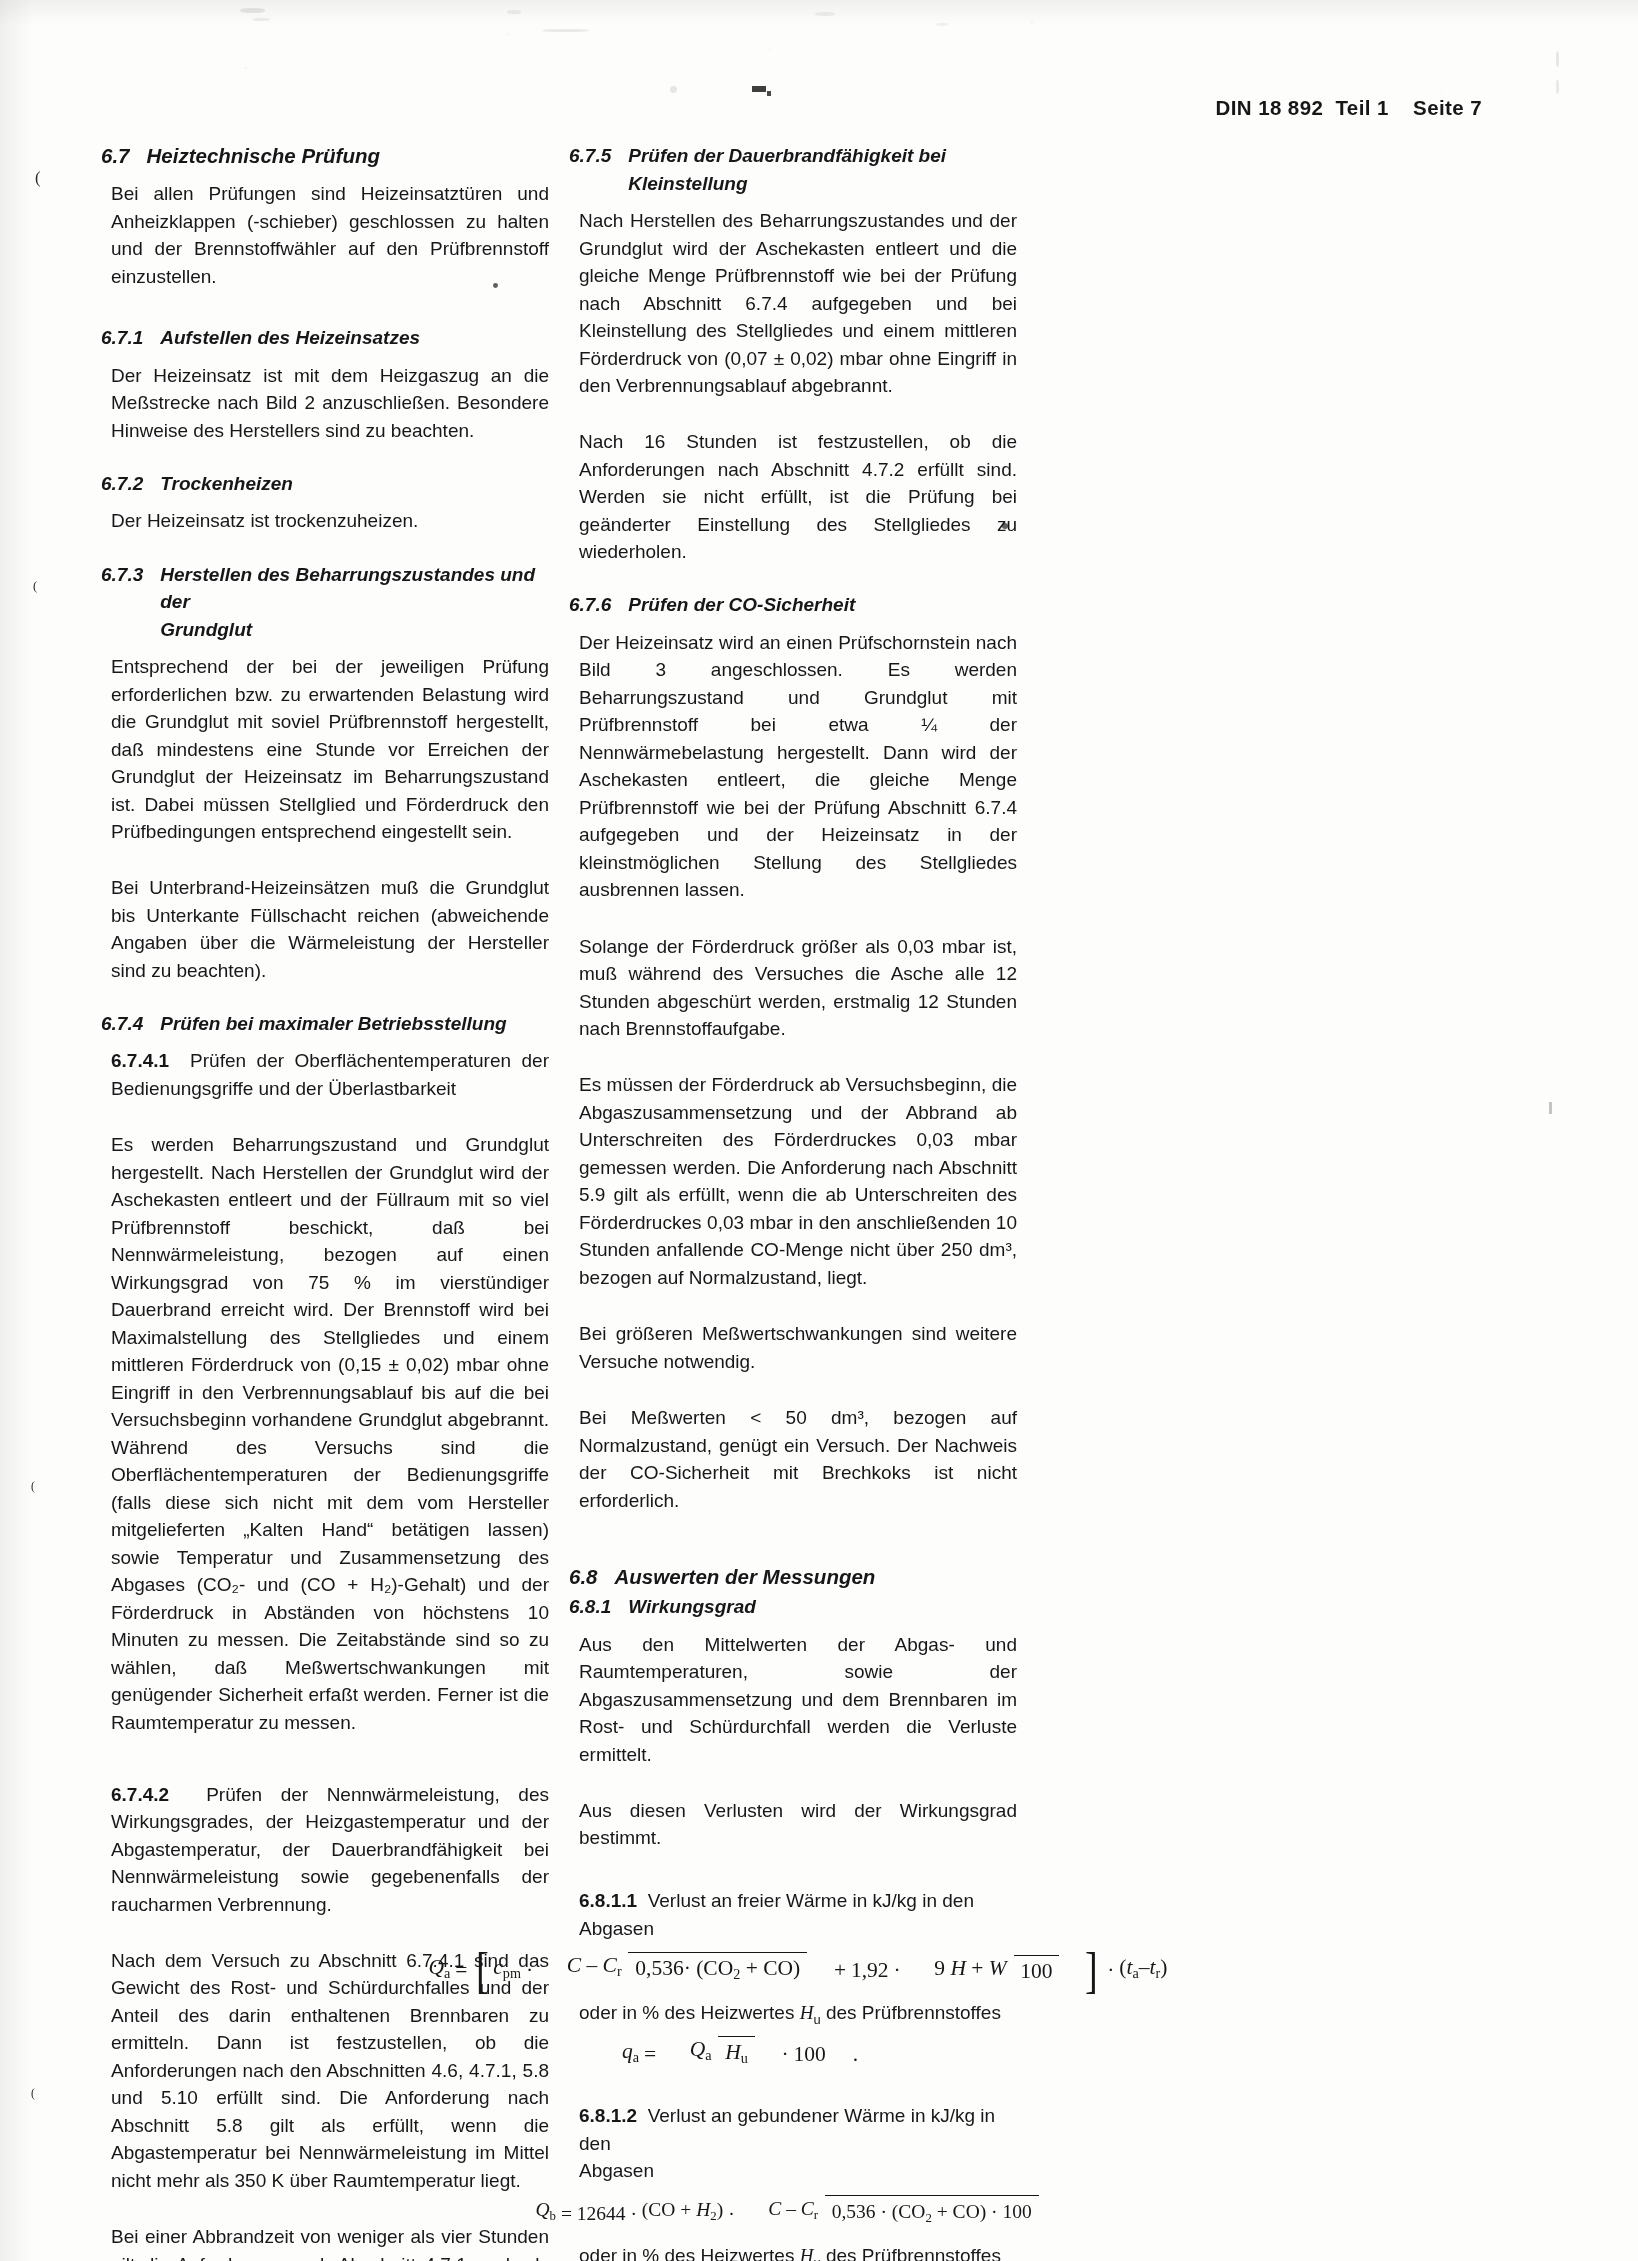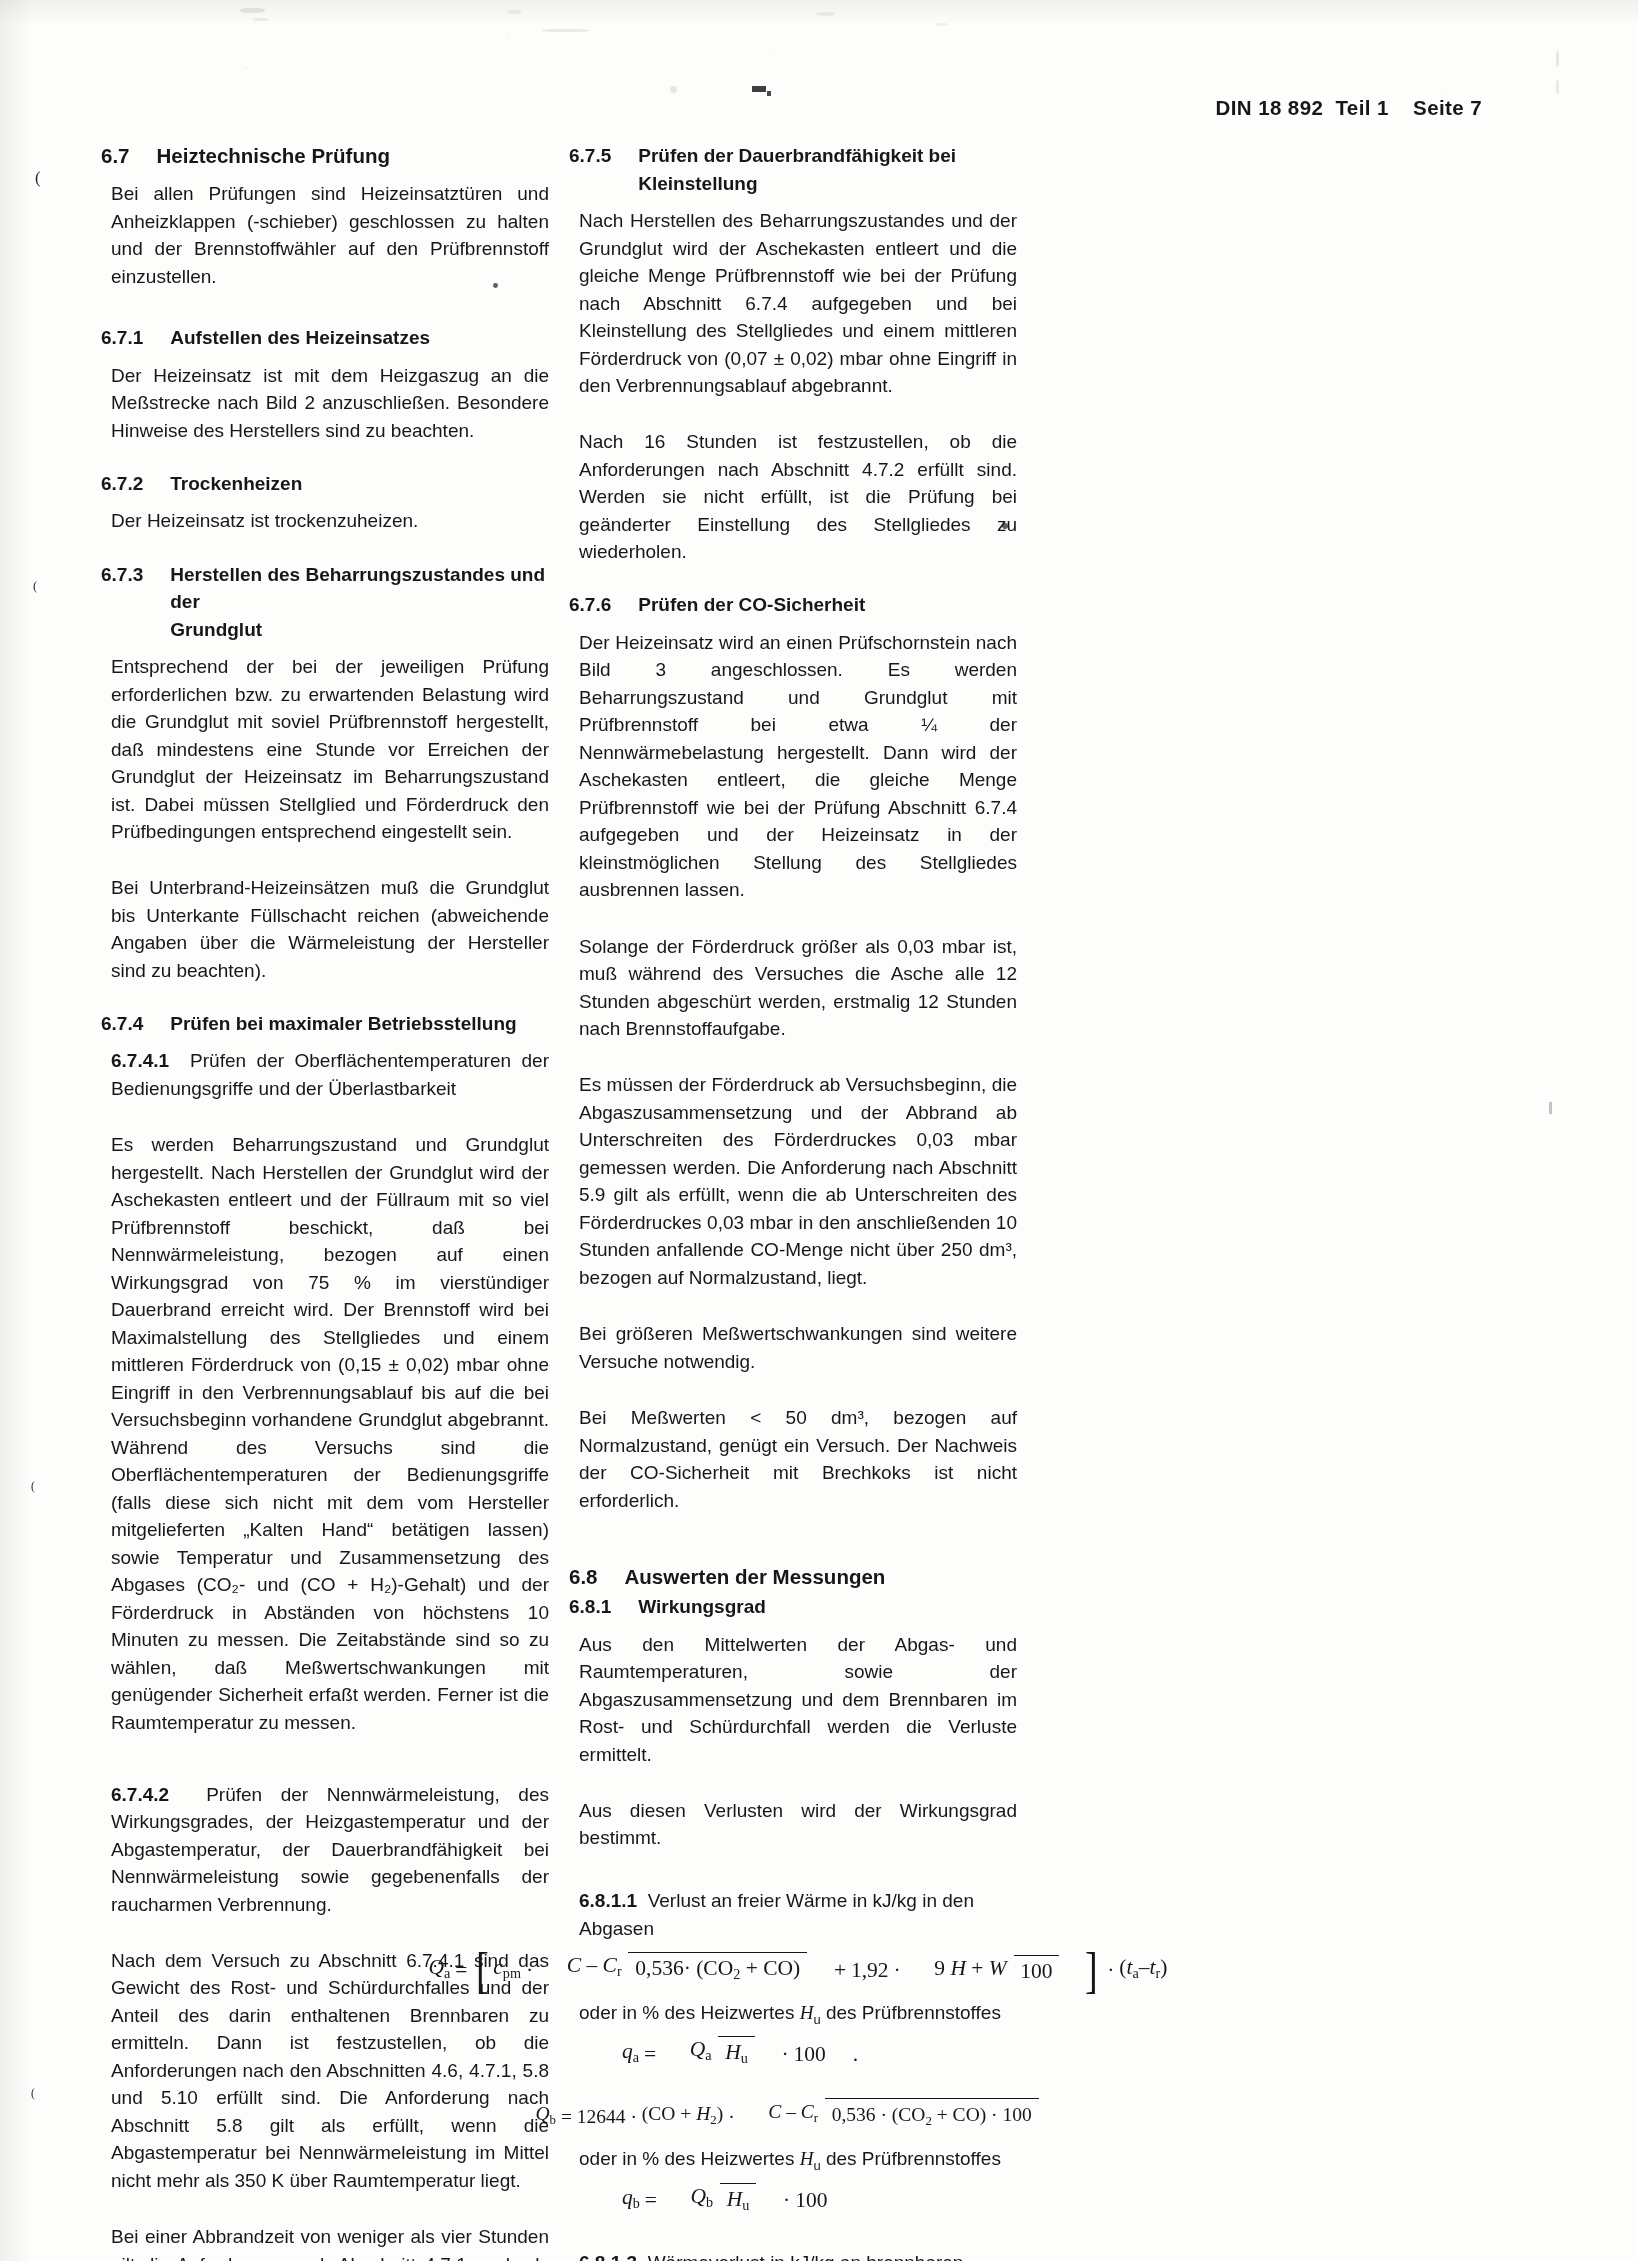--- a/index.html
+++ b/index.html
@@ -71,22 +71,23 @@
     position: absolute;
     top: 142px;
     width: 458px;
     font-size: 19px;
     line-height: 27.5px;
   }
   .col-left  { left: 101px; }
   .col-right { left: 569px; }
   .sec-row {
     display: flex;
-    gap: 27px;
+    gap: 17px;
     margin: 0 0 2px 0;
+    font-style: italic;
   }
   .sec-row .num { flex: 0 0 auto; font-weight: 700; }
   .sec-row .ttl { font-weight: 700; }
   .sec-row.big  { font-size: 20.5px; line-height: 28px; }
 
   p {
     margin: 10px;
     text-align: justify;
     text-justify: inter-word;
     hyphens: manual;
@@ -301,20 +302,21 @@
       <span class="frac">
         <span class="nu"><i>Q</i><span class="small-sub">a</span></span>
         <span class="de"><i>H</i><span class="small-sub">u</span></span>
       </span>
       <span class="op">·</span>
       <span>100</span>
       <span style="margin-left:27px;">.</span>
     </div>
 
     <div class="gap-md"></div>
+    <p class="nj"><span class="inline-num">6.8.1.2</span>&nbsp;&nbsp;<span>Verlust an gebundener Wärme in kJ/kg in den</span><br><span>Abgasen</span></p>
 
     <div class="math" style="font-size:19.5px;">
       <span><i>Q</i><span class="small-sub">b</span></span>
       <span class="op">=</span>
       <span>12644</span>
       <span class="op">·</span>
       <span>(CO + <i>H</i><span class="small-sub">2</span>)</span>
       <span class="op">·</span>
       <span class="frac">
         <span class="nu"><i>C</i> – <i>C</i><span class="small-sub">r</span></span>

